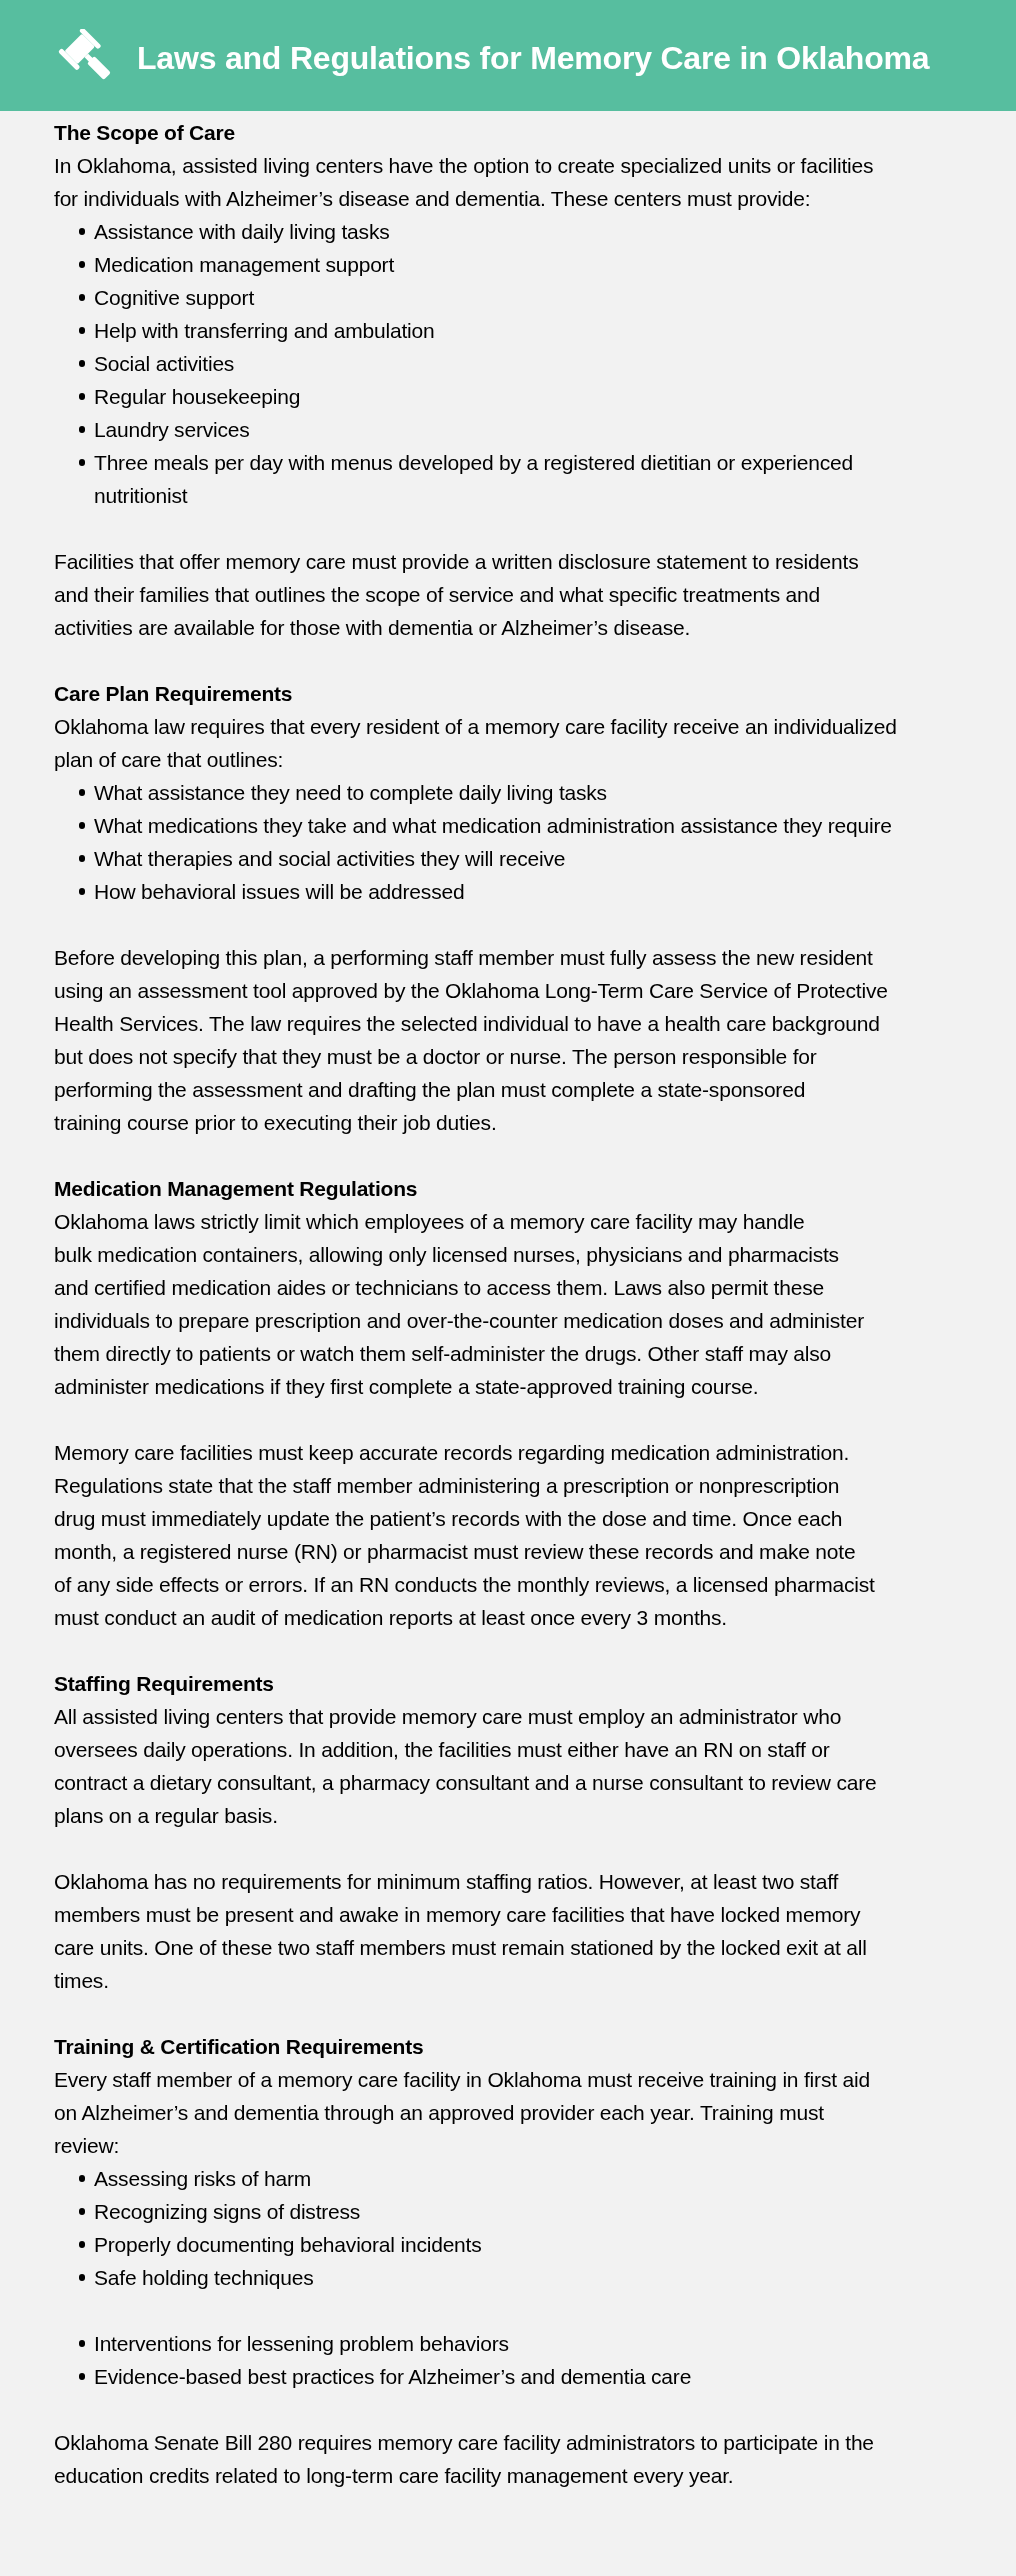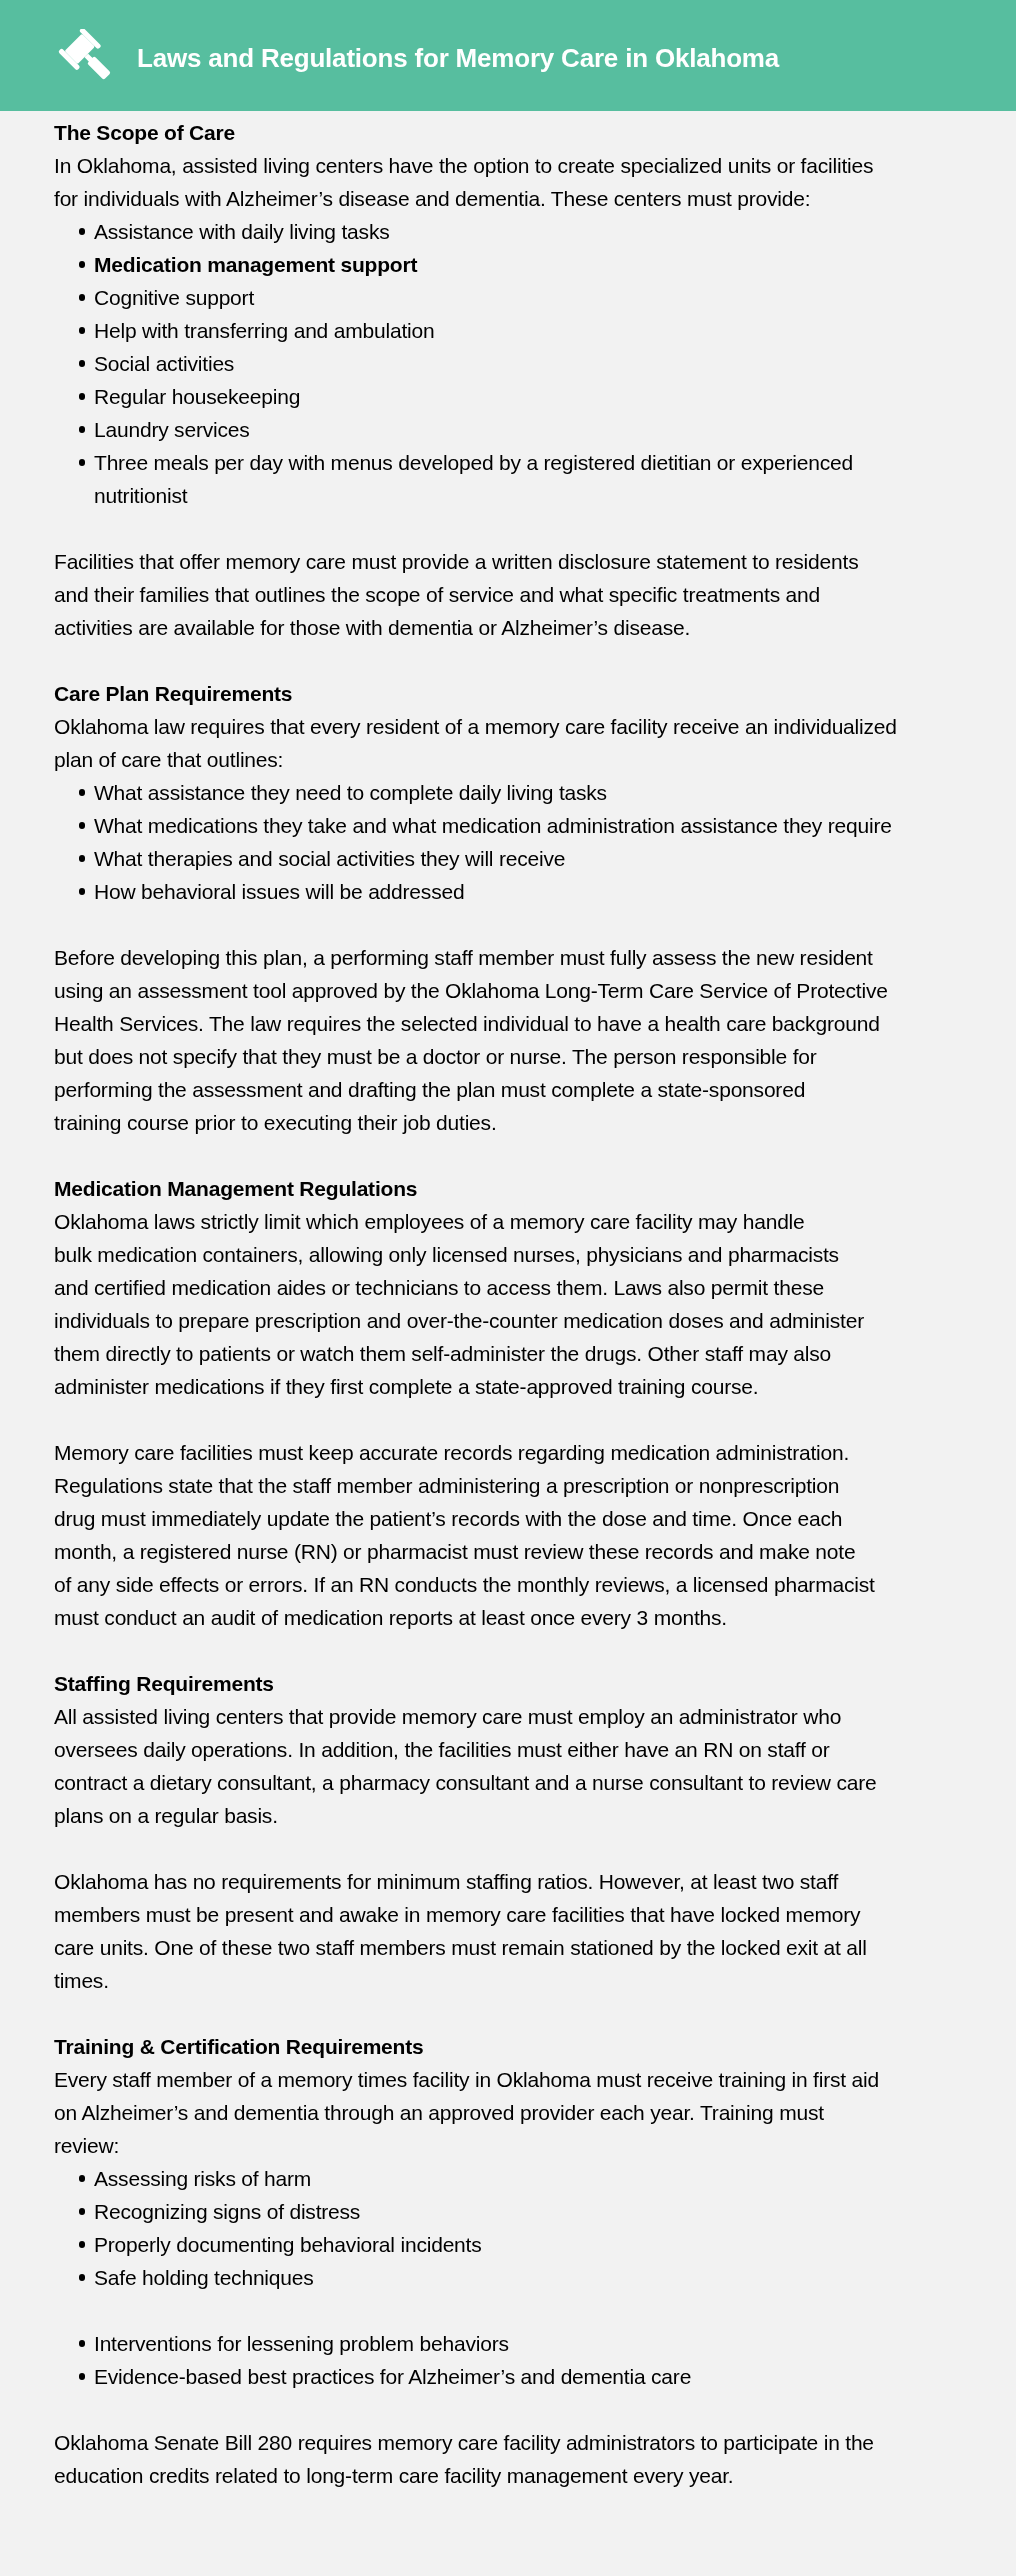--- a/index.html
+++ b/index.html
@@ -26,21 +26,21 @@
     top: 29px;
     width: 60px;
     height: 60px;
   }
   .header .title {
     position: absolute;
     left: 137px;
     top: 42px;
     height: 33px;
     line-height: 33px;
-    font-size: 26px;
+    font-size: 32px;
     font-weight: bold;
     color: #ffffff;
     white-space: nowrap;
     letter-spacing: -0.2px;
   }
   .content {
     position: absolute;
     left: 54px;
     top: 116px;
     width: 917px;
@@ -97,21 +97,21 @@
       <div class="line heading">The Scope of Care</div>
       <div class="intro">
         <div class="line">In Oklahoma, assisted living centers have the option to create specialized units or facilities</div>
         <div class="line">for individuals with Alzheimer’s disease and dementia. These centers must provide:</div>
       </div>
       <div class="bullet-list">
         <div class="list-item">
           <div class="line bullet-line" style="padding-left: 40px;">Assistance with daily living tasks<span class="bullet-dot"></span></div>
         </div>
         <div class="list-item">
-          <div class="line bullet-line" style="padding-left: 40px; font-weight: bold;">Medication management support<span class="bullet-dot"></span></div>
+          <div class="line bullet-line" style="padding-left: 40px;">Medication management support<span class="bullet-dot"></span></div>
         </div>
         <div class="list-item">
           <div class="line bullet-line" style="padding-left: 40px;">Cognitive support<span class="bullet-dot"></span></div>
         </div>
         <div class="list-item">
           <div class="line bullet-line" style="padding-left: 40px;">Help with transferring and ambulation<span class="bullet-dot"></span></div>
         </div>
         <div class="list-item">
           <div class="line bullet-line" style="padding-left: 40px;">Social activities<span class="bullet-dot"></span></div>
         </div>
@@ -199,21 +199,21 @@
         <div class="line">Oklahoma has no requirements for minimum staffing ratios. However, at least two staff</div>
         <div class="line">members must be present and awake in memory care facilities that have locked memory</div>
         <div class="line">care units. One of these two staff members must remain stationed by the locked exit at all</div>
         <div class="line">times.</div>
       </div>
       <div class="blank"></div>
     </section>
     <section class="section">
       <div class="line heading">Training &amp; Certification Requirements</div>
       <div class="intro">
-        <div class="line">Every staff member of a memory times facility in Oklahoma must receive training in first aid</div>
+        <div class="line">Every staff member of a memory care facility in Oklahoma must receive training in first aid</div>
         <div class="line">on Alzheimer’s and dementia through an approved provider each year. Training must</div>
         <div class="line">review:</div>
       </div>
       <div class="bullet-list">
         <div class="list-item">
           <div class="line bullet-line" style="padding-left: 40px;">Assessing risks of harm<span class="bullet-dot"></span></div>
         </div>
         <div class="list-item">
           <div class="line bullet-line" style="padding-left: 40px;">Recognizing signs of distress<span class="bullet-dot"></span></div>
         </div>

